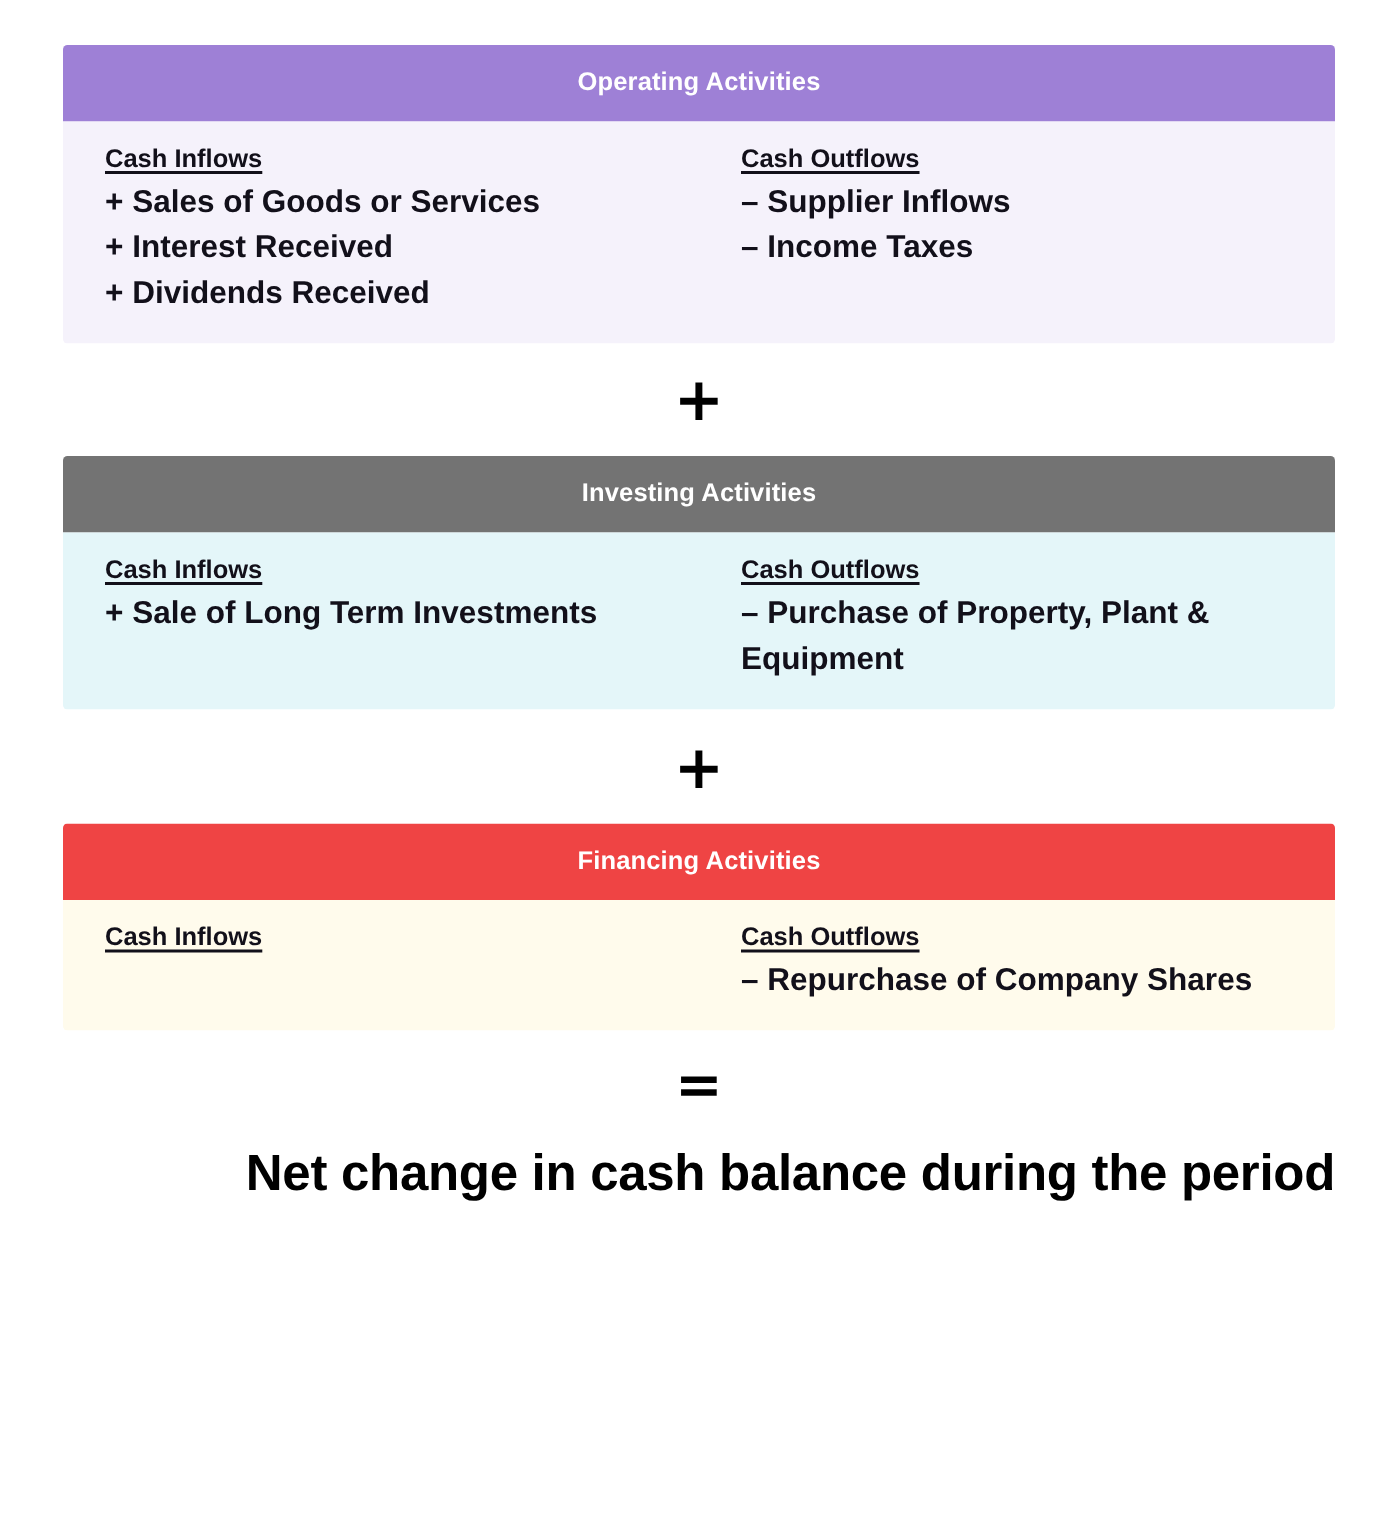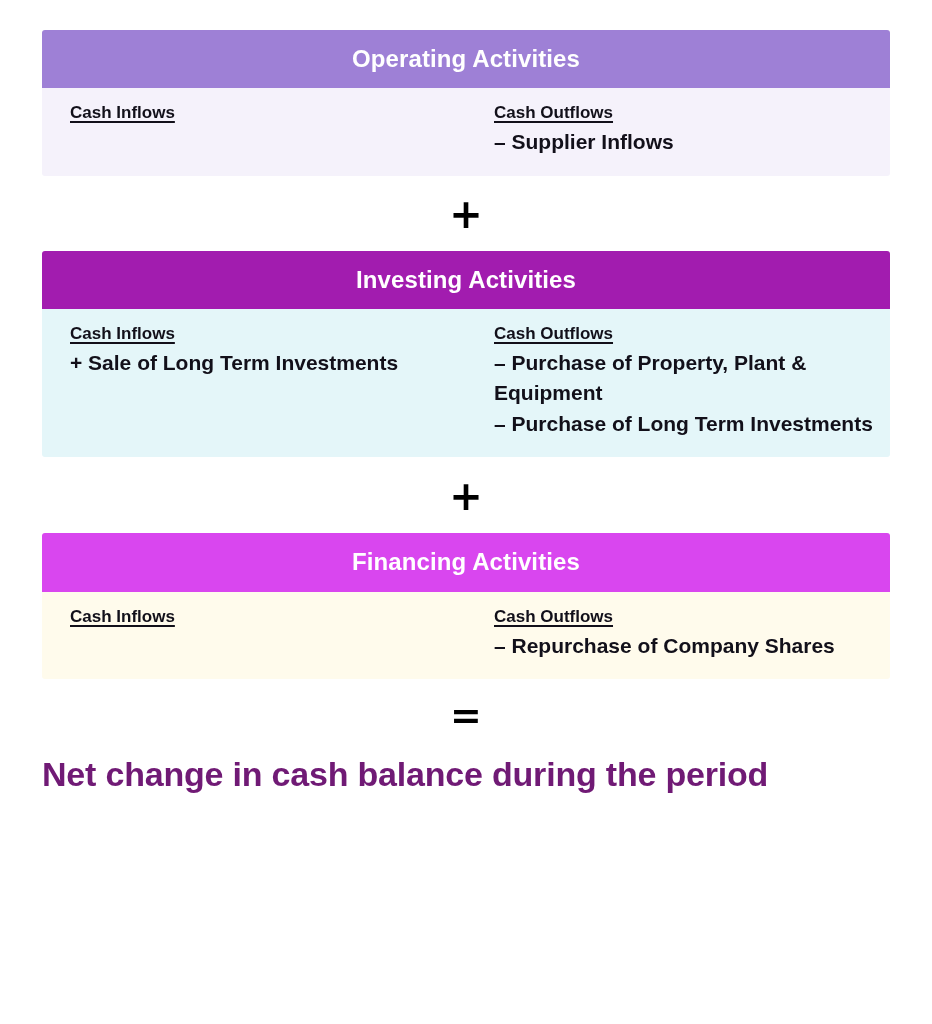--- a/index.html
+++ b/index.html
@@ -30,21 +30,21 @@
   .section {
     width: 848px;
     border-radius: 3px;
     overflow: hidden;
   }
 
   .section-header {
     text-align: center;
     color: #ffffff;
     font-weight: bold;
-    font-size: 24px;
+    font-size: 17px;
     letter-spacing: 0.1px;
     padding: 16px 10px 17px 10px;
     line-height: 1.05;
   }
 
   .section-body {
     display: flex;
     flex-direction: row;
     padding: 14px 0 18px 0;
   }
@@ -91,76 +91,81 @@
     font-family: "DejaVu Sans", sans-serif;
   }
 
   .op-plus-1 { padding: 18px 0 17px 0; }
   .op-plus-2 { padding: 19px 0 17px 0; }
   .op-equals { padding: 17px 0 12px 0; font-size: 38px; }
 
   
   .footer-total {
     width: 848px;
-    text-align: left;
+    text-align: right;
     font-size: 34px;
     font-weight: bold;
-    color: #701a75;
+    color: #000000;
     letter-spacing: -0.2px;
     line-height: 1.2;
     padding-top: 8px;
   }
 
   
 </style>
 </head>
 <body>
 
 <div class="page">
 
   <div class="section">
     <div class="section-header" style="background: rgb(158, 128, 214);">Operating Activities</div>
     <div class="section-body" style="background: rgb(245, 242, 251);">
       <div class="col col-left">
         <div class="col-title">Cash Inflows</div>
+        <ul class="col-list">
+            <li>+ Sales of Goods or Services</li>
+            <li>+ Interest Received</li>
+            <li>+ Dividends Received</li>
+          </ul>
       </div>
       <div class="col col-right">
         <div class="col-title">Cash Outflows</div>
         <ul class="col-list">
             <li>– Supplier Inflows</li>
+            <li>– Income Taxes</li>
           </ul>
       </div>
     </div>
   </div>
 
   <div class="operator op-plus-1">+</div>
 
   <div class="section">
-    <div class="section-header" style="background: #a21caf;">Investing Activities</div>
+    <div class="section-header" style="background: #737373;">Investing Activities</div>
     <div class="section-body" style="background: rgb(228, 246, 249);">
       <div class="col col-left">
         <div class="col-title">Cash Inflows</div>
         <ul class="col-list">
             <li>+ Sale of Long Term Investments</li>
           </ul>
       </div>
       <div class="col col-right">
         <div class="col-title">Cash Outflows</div>
         <ul class="col-list">
             <li>– Purchase of Property, Plant &amp; Equipment</li>
-            <li>– Purchase of Long Term Investments</li>
           </ul>
       </div>
     </div>
   </div>
 
   <div class="operator op-plus-2">+</div>
 
   <div class="section">
-    <div class="section-header" style="background: #d946ef;">Financing Activities</div>
+    <div class="section-header" style="background: #ef4444;">Financing Activities</div>
     <div class="section-body" style="background: rgb(255, 251, 236);">
       <div class="col col-left">
         <div class="col-title">Cash Inflows</div>
       </div>
       <div class="col col-right">
         <div class="col-title">Cash Outflows</div>
         <ul class="col-list">
             <li>– Repurchase of Company Shares</li>
           </ul>
       </div>

